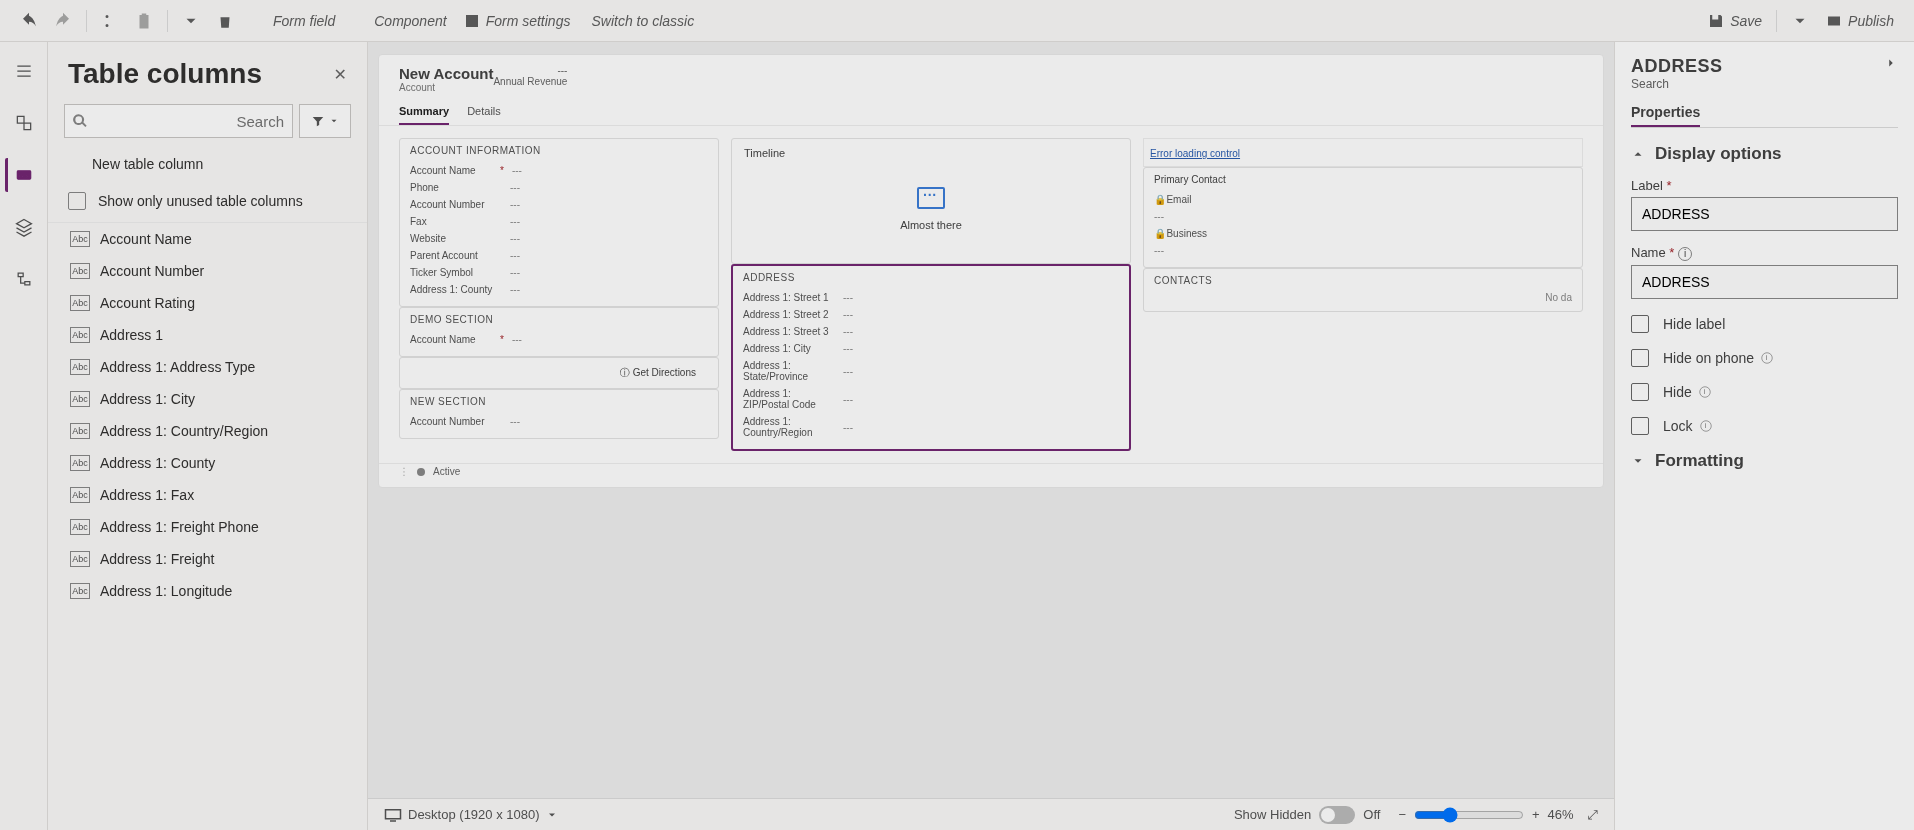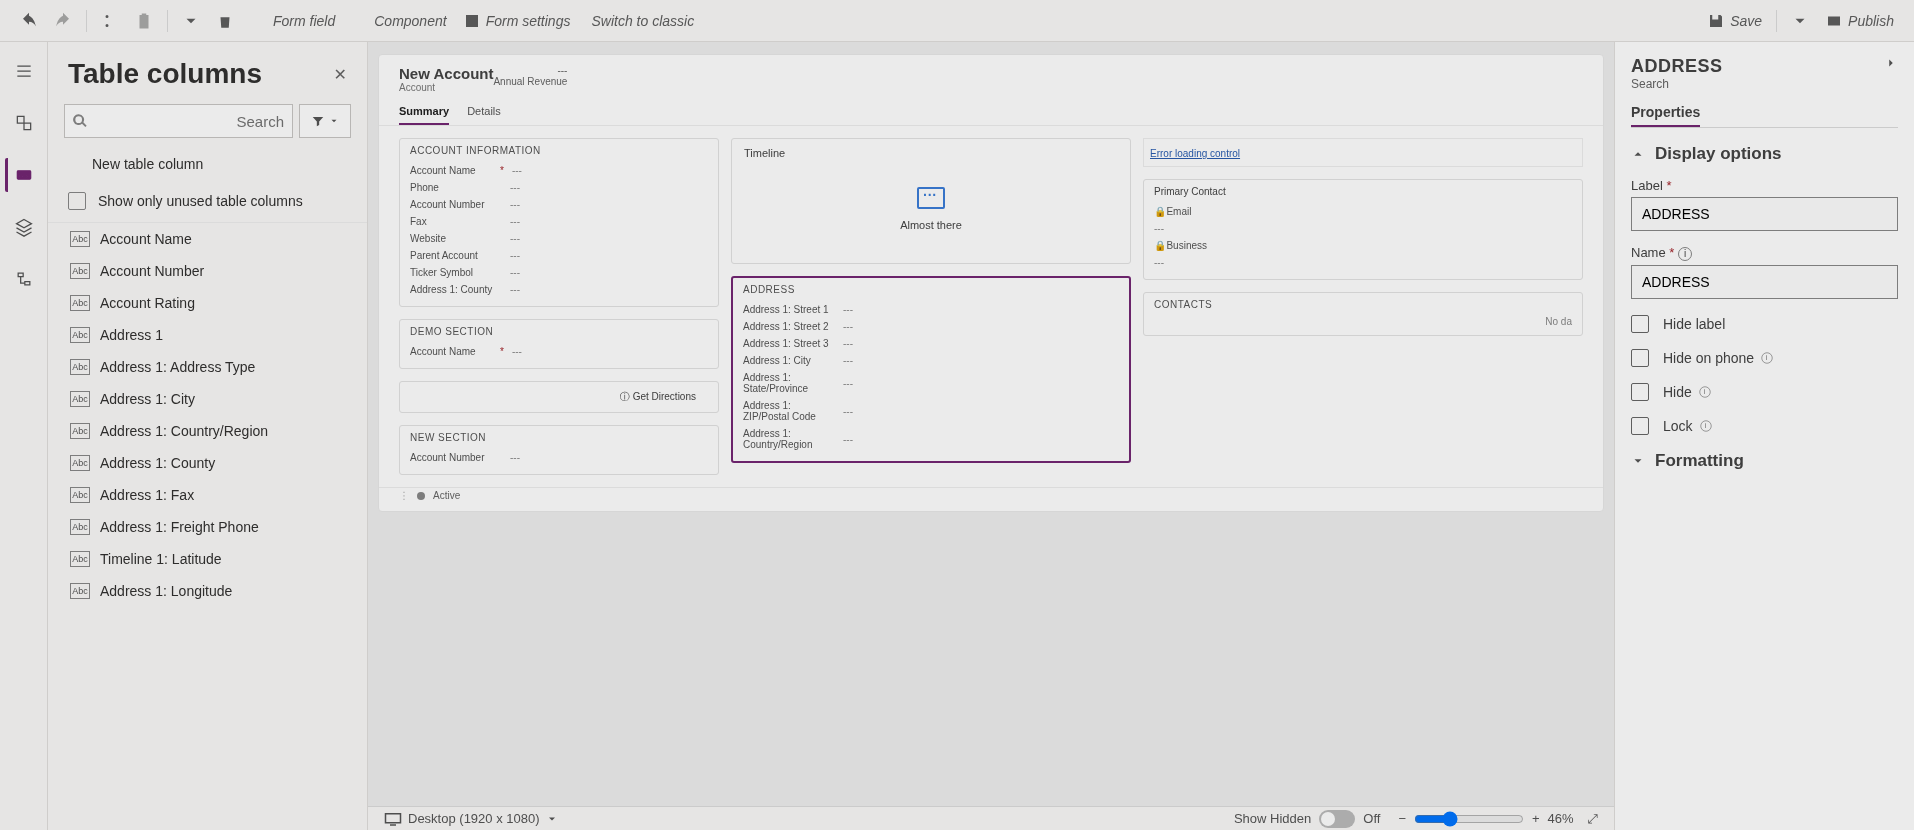--- a/index.html
+++ b/index.html
@@ -40,38 +40,38 @@
 .canvas-scroll::-webkit-scrollbar-thumb { background:#c0c0c0; }
 .form-card { background:#fff; border:1px solid #e9e9e9; border-radius:4px; min-width:1060px; padding-bottom:8px; }
 .fc-head { display:flex; padding:10px 20px 4px; }
 .fc-title { font-size:15px; font-weight:600; }
 .fc-sub { font-size:10px; color:#777; }
 .fc-hd-right { text-align:right; font-size:10px; color:#666; }
 .fc-tabs { display:flex; gap:18px; padding:2px 20px 0; border-bottom:1px solid #eee; }
 .fc-tab { font-size:11px; padding:6px 0; cursor:pointer; color:#555; }
 .fc-tab.active { border-bottom:2px solid #742774; color:#222; font-weight:600; }
 .fc-body { display:flex; gap:12px; padding:12px 20px; }
-.fc-col { display:flex; flex-direction:column; gap:12px; }
+.fc-col { display:flex; flex-direction:column; }
 .fc-col.left { width:320px; }
 .fc-col.mid { width:400px; }
 .fc-col.right { width:140px; flex:1; }
 .section { border:1px solid #e3e3e3; border-radius:3px; padding:6px 10px 8px; background:#fff; }
 .section.selected { border:2px solid #742774; }
 .sec-title { font-size:10px; letter-spacing:.5px; color:#555; margin-bottom:6px; text-transform:uppercase; }
 .fld { display:flex; align-items:center; font-size:10px; padding:3px 0; }
 .fld .lbl { width:90px; color:#555; }
 .fld .req { color:#a4262c; margin-right:8px; }
 .fld .val { color:#888; }
 .timeline { border:1px solid #e3e3e3; border-radius:3px; padding:8px 12px; height:126px; display:flex; flex-direction:column; align-items:center; gap:10px; }
 .tl-title { font-size:11px; align-self:flex-start; }
 .tl-icon { width:28px; height:22px; border:2px solid #3b7dd8; margin-top:18px; border-radius:2px; position:relative; }
 .tl-icon::after { content:"···"; position:absolute; left:4px; top:-2px; color:#3b7dd8; font-size:14px; font-weight:bold; }
 .fc-status { display:flex; align-items:center; gap:8px; padding:2px 20px; font-size:10px; color:#666; border-top:1px solid #eee; }
 .status-dot { width:8px; height:8px; border-radius:50%; background:#888; }
-.canvas-footer { height:24px; background:#faf9f8; border-top:1px solid #ddd; display:flex; align-items:center; padding:0 16px; font-size:13px; color:#555; }
+.canvas-footer { height:32px; background:#faf9f8; border-top:1px solid #ddd; display:flex; align-items:center; padding:0 16px; font-size:13px; color:#555; }
 .cf-dev { display:flex; align-items:center; gap:6px; }
 .cf-sp { flex:1; }
 .cf-toggle { display:flex; align-items:center; gap:8px; }
 .toggle { width:36px; height:18px; background:#bbb; border-radius:9px; position:relative; }
 .toggle::after { content:""; position:absolute; width:14px; height:14px; background:#fff; border-radius:50%; top:2px; left:2px; }
 .zoom { display:flex; align-items:center; gap:8px; margin-left:18px; }
 .zoom input[type=range] { width:110px; }
 .prop-panel { width:300px; background:#fff; border-left:1px solid #e1dfdd; display:flex; flex-direction:column; padding:14px 16px 0; }
 .pp-hrow { display:flex; justify-content:space-between; align-items:flex-start; }
 .pp-title { font-size:18px; font-weight:600; letter-spacing:.5px; }
@@ -267,21 +267,21 @@
         <div class="col-item">
           <span class="ic">Abc</span>
           <span>Address 1: Fax</span>
         </div>
         <div class="col-item">
           <span class="ic">Abc</span>
           <span>Address 1: Freight Phone</span>
         </div>
         <div class="col-item">
           <span class="ic">Abc</span>
-          <span>Timeline 1: Latitude</span>
+          <span>Address 1: Freight</span>
         </div>
         <div class="col-item">
           <span class="ic">Abc</span>
           <span>Address 1: Longitude</span>
         </div>
       </div>
   </div>
 
   <div class="canvas-wrap">
     <div class="canvas-scroll">

